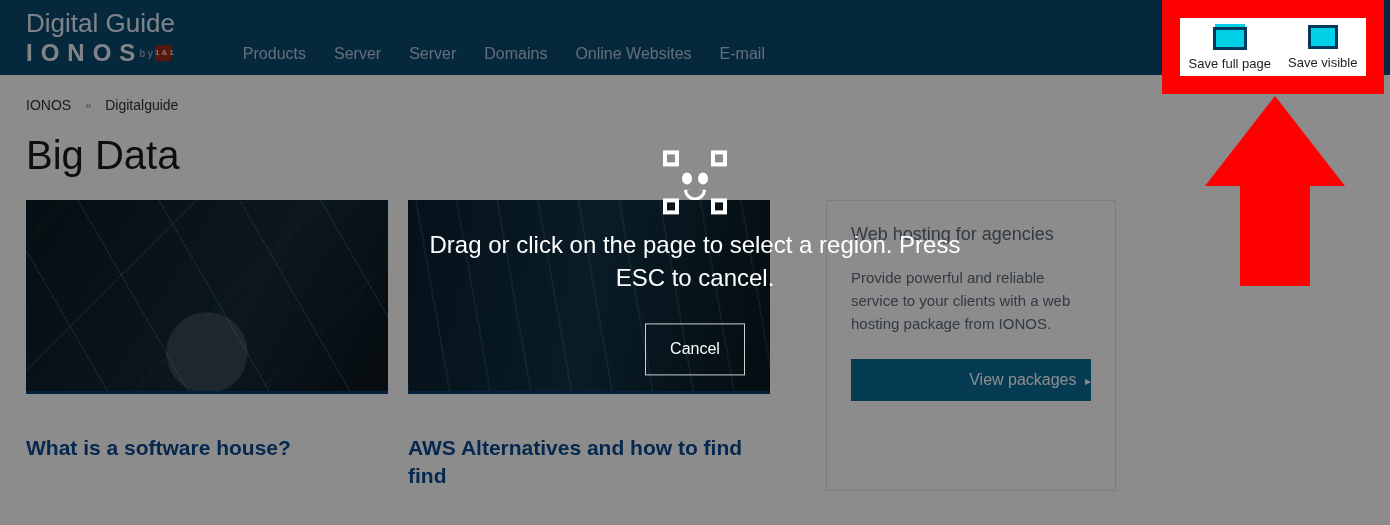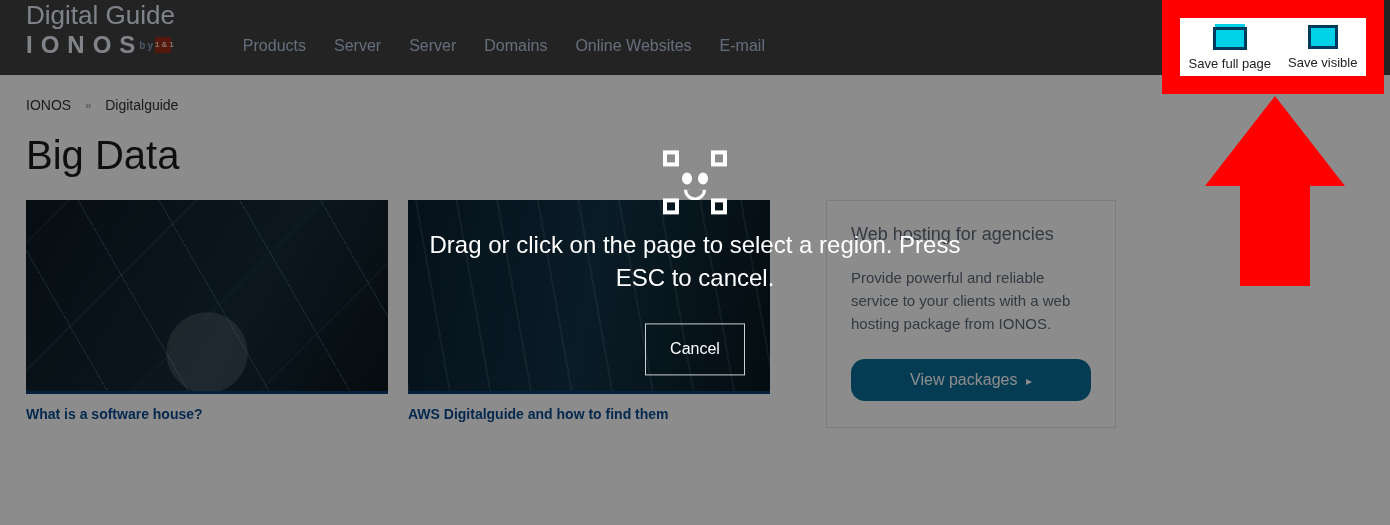--- a/index.html
+++ b/index.html
@@ -1,22 +1,22 @@
 <!DOCTYPE html>
 <html><head>
 <meta charset="utf-8">
 <style>
   * { box-sizing: border-box; margin: 0; padding: 0; }
   html, body { width: 1390px; height: 525px; font-family: Arial, Helvetica, sans-serif; overflow: hidden; background:#f3f3f3; }
 
   
   .page { position: absolute; inset:0; }
   .topbar {
-    height: 75px; background:#404040; color:#c6d4e6; display:flex; align-items:flex-end;
-    padding:0 26px 16px 26px; gap:28px; position:relative;
+    height: 75px; background:#0c4a6e; color:#c6d4e6; display:flex; align-items:flex-end;
+    padding:0 26px 8px 26px; gap:28px; position:relative;
   }
   .brand-block { display:flex; flex-direction:column; align-items:flex-start; margin-right:40px;}
   .brand-title { font-size:26px; font-weight:300; color:#e6eef9; }
   .brand-logo { font-size:24px; letter-spacing:8px; font-weight:700; color:#eaf1fa; display:flex; align-items:center;}
   .brand-by { font-size:10px; letter-spacing:2px; color:#8aa0c0; margin-left:-4px; display:inline-flex; align-items:center; }
   .brand-chip { width:16px; height:16px; background:#9a2d18; display:inline-block; font-size:8px; color:#f3cfc6; text-align:center; line-height:16px;}
   .nav { display:flex; gap:28px; align-items:center; padding-bottom:4px;}
   .nav a { color:#b7c7de; font-size:16px; text-decoration:none; }
   .top-right { position:absolute; right:26px; bottom:10px; display:flex; align-items:center; gap:14px;}
   .search-icon svg { width:22px; height:22px; stroke:#e6eef9; }
@@ -41,25 +41,25 @@
       repeating-linear-gradient(60deg, rgba(130,190,220,.25) 0 1px, transparent 1px 70px),
       repeating-linear-gradient(-45deg, rgba(130,190,220,.15) 0 1px, transparent 1px 90px);
   }
   .thumb2 {
     background:linear-gradient(100deg,#0a2030 0%, #123447 50%, #08181f 100%);
   }
   .thumb2::after{
     content:""; position:absolute; inset:0;
     background:repeating-linear-gradient(80deg, rgba(200,230,240,.1) 0 2px, transparent 2px 40px);
   }
-  .card-title { color:#0b4a8f; font-size:14px; font-weight:700; margin-top:11px; line-height:1.35;}
+  .card-title { color:#0b4a8f; font-size:21px; font-weight:700; margin-top:40px; line-height:1.35;}
   .sidebar { width:290px; margin-left:36px; border:1px solid #e3e3e3; padding:22px 24px 26px; }
   .sb-title { font-size:18px; color:#5d6a78; font-weight:300; line-height:1.25;}
   .sb-body { font-size:15px; color:#5d6a78; margin-top:20px; line-height:1.55;}
-  .sb-btn { display:block; width:100%; background:#0b6d97; color:#fff; text-align:center; padding:12px 0; font-size:16px; margin-top:24px; cursor:pointer;border-radius:14px;}
+  .sb-btn { display:block; width:100%; background:#0b6d97; color:#fff; text-align:right; padding:12px 0; font-size:16px; margin-top:24px; cursor:pointer;}
   .sb-btn .caret { font-size:12px; margin-left:4px;}
 
   
   .capture-overlay { position:absolute; inset:0; background:rgba(0,0,0,0.45); }
   .capture-hint {
     position:absolute; left:50%; top:50%; transform:translate(-50%,-50%);
     color:#fff; text-align:center; width:540px;
   }
   .face-icon { width:64px; height:64px; margin:0 auto 14px; position:relative;}
   .face-icon .corner { position:absolute; width:16px; height:16px; border:4px solid #fff;}
@@ -147,21 +147,21 @@
     </div>
     <h1 class="page-title">Big Data</h1>
 
     <div class="cols">
       <div class="card">
         <div class="thumb thumb1"></div>
         <div class="card-title">What is a software house?</div>
       </div>
       <div class="card">
         <div class="thumb thumb2"></div>
-        <div class="card-title">AWS Digitalguide and how to find them</div>
+        <div class="card-title">AWS Alternatives and how to find find</div>
       </div>
       <aside class="sidebar">
         <div class="sb-title">Web hosting for agencies</div>
         <div class="sb-body">Provide powerful and reliable service to your clients with a web hosting package from IONOS.</div>
         <div class="sb-btn">
           <span>View packages</span>
           <span class="caret">▸</span>
         </div>
       </aside>
     </div>

